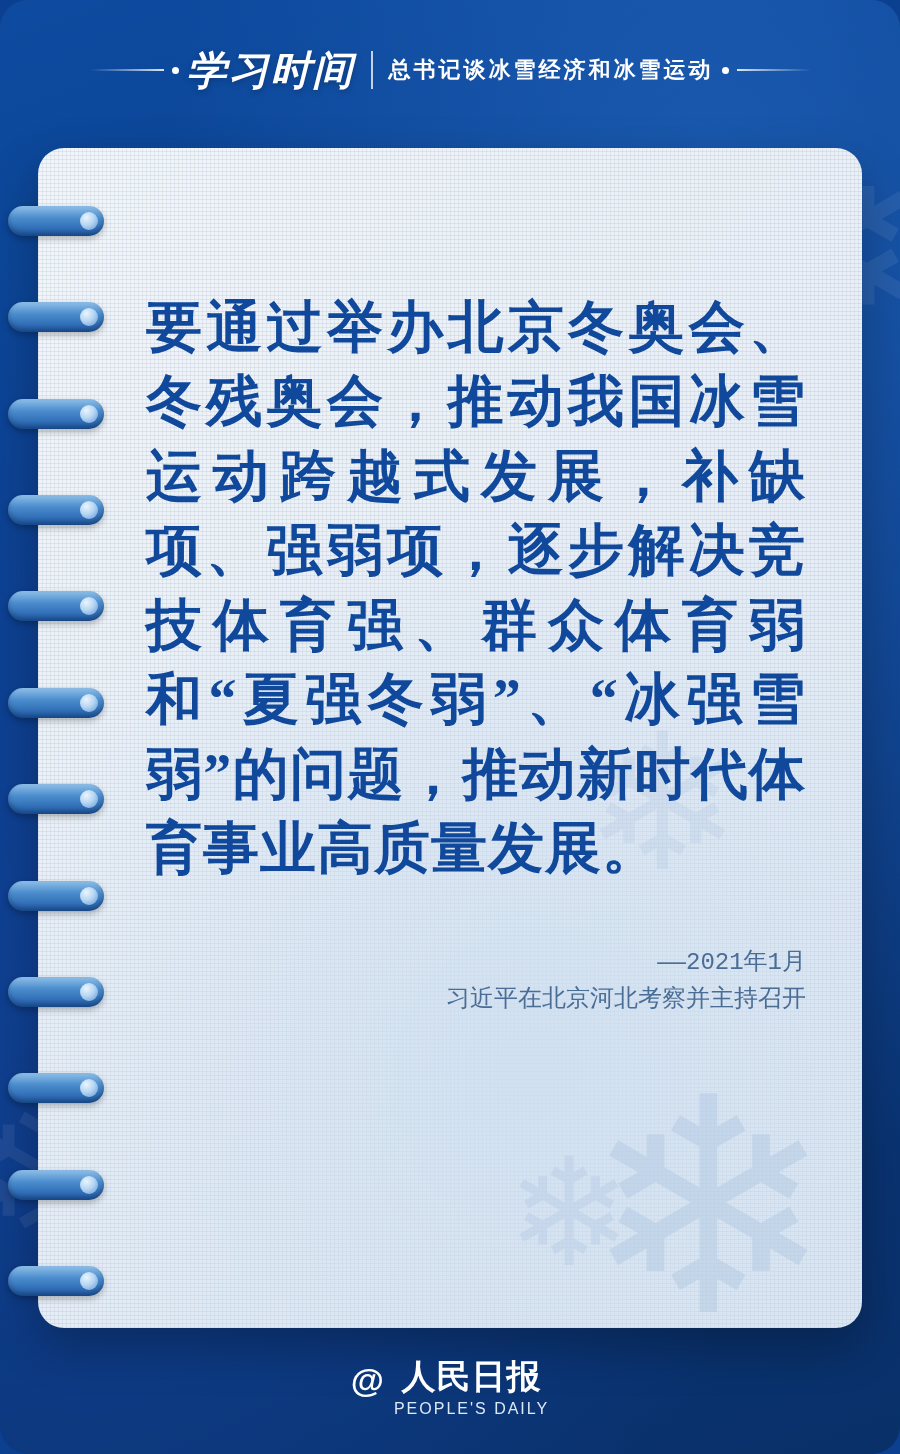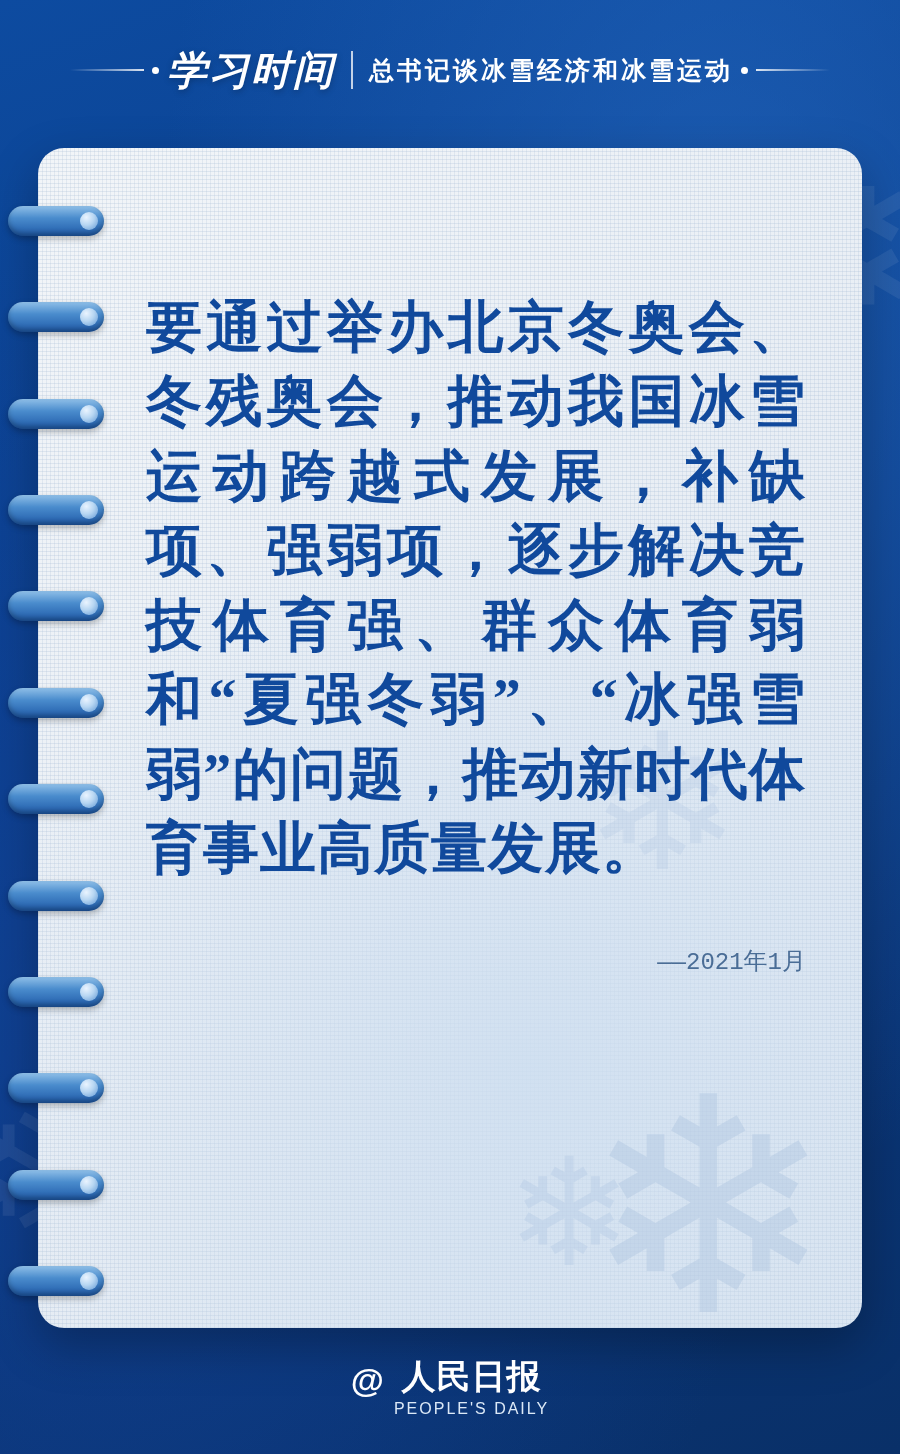--- a/index.html
+++ b/index.html
@@ -15,20 +15,21 @@
   }
   .poster {
     position: relative;
     width: 900px;
     height: 1454px;
     background:
       radial-gradient(ellipse at 80% 18%, rgba(40,110,200,0.55) 0%, rgba(40,110,200,0) 55%),
       radial-gradient(ellipse at 12% 70%, rgba(20,70,160,0.6) 0%, rgba(20,70,160,0) 60%),
       linear-gradient(160deg, #0d4ba0 0%, #0a3c88 45%, #0a3578 70%, #093068 100%);
     overflow: hidden;
+    border-radius: 28px;
   }
   
   .bg-flake {
     position: absolute;
     color: rgba(255,255,255,0.07);
     font-size: 210px;
     line-height: 1;
     user-select: none;
     pointer-events: none;
   }
@@ -68,21 +69,21 @@
     text-shadow: 0 2px 6px rgba(0,0,0,0.25);
   }
   .divider-v {
     width: 2px;
     height: 38px;
     background: rgba(255,255,255,0.75);
   }
   .subtitle {
     font-family: Liberation Serif, serif;
     font-weight: bold;
-    font-size: 25px;
+    font-size: 22px;
     color: #ffffff;
     letter-spacing: 3px;
   }
 
   
   .notebook {
     position: absolute;
     left: 38px;
     top: 148px;
     width: 824px;
@@ -233,20 +234,21 @@
   <div class="notebook">
     <div class="page">
       <span class="page-flake p1">❄</span>
       <span class="page-flake p2">❄</span>
       <span class="page-flake p3">❄</span>
 
       <div class="content">
         <p class="quote">要通过举办北京冬奥会、冬残奥会，推动我国冰雪运动跨越式发展，补缺项、强弱项，逐步解决竞技体育强、群众体育弱和“夏强冬弱”、“冰强雪弱”的问题，推动新时代体育事业高质量发展。</p>
         <div class="attribution">
           <div>——2021年1月</div>
+          <div>习近平在北京河北考察并主持召开</div>
         </div>
       </div>
     </div>
 
     <div class="spiral">
       <div class="ring"></div>
       <div class="ring"></div>
       <div class="ring"></div>
       <div class="ring"></div>
       <div class="ring"></div>

